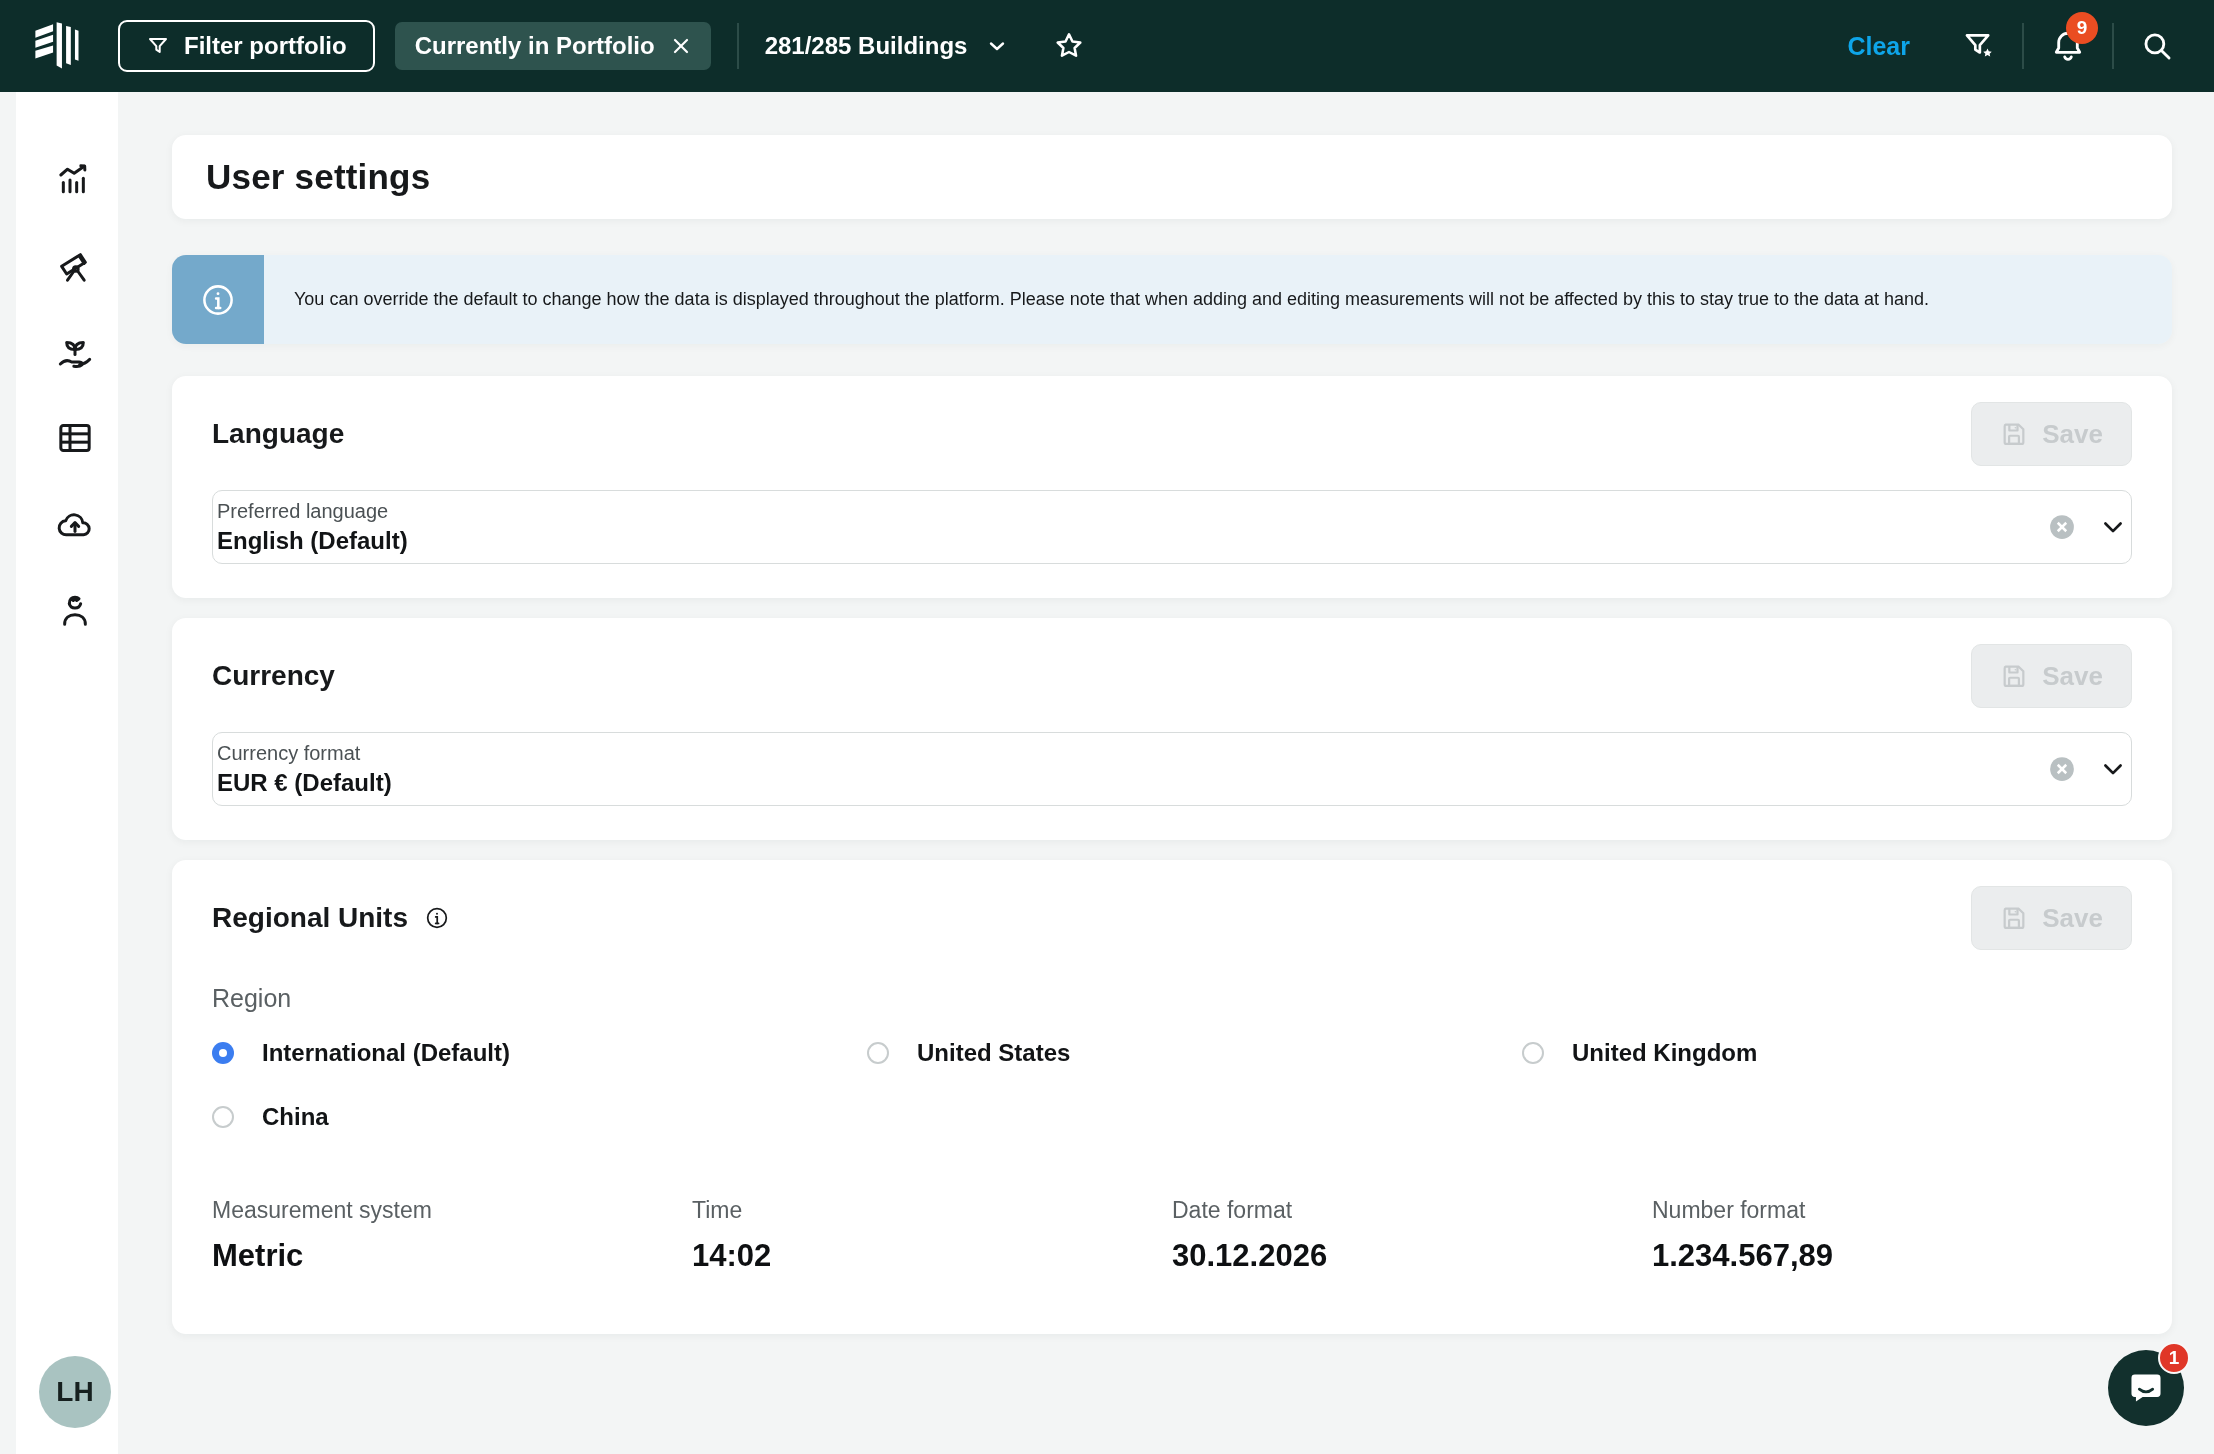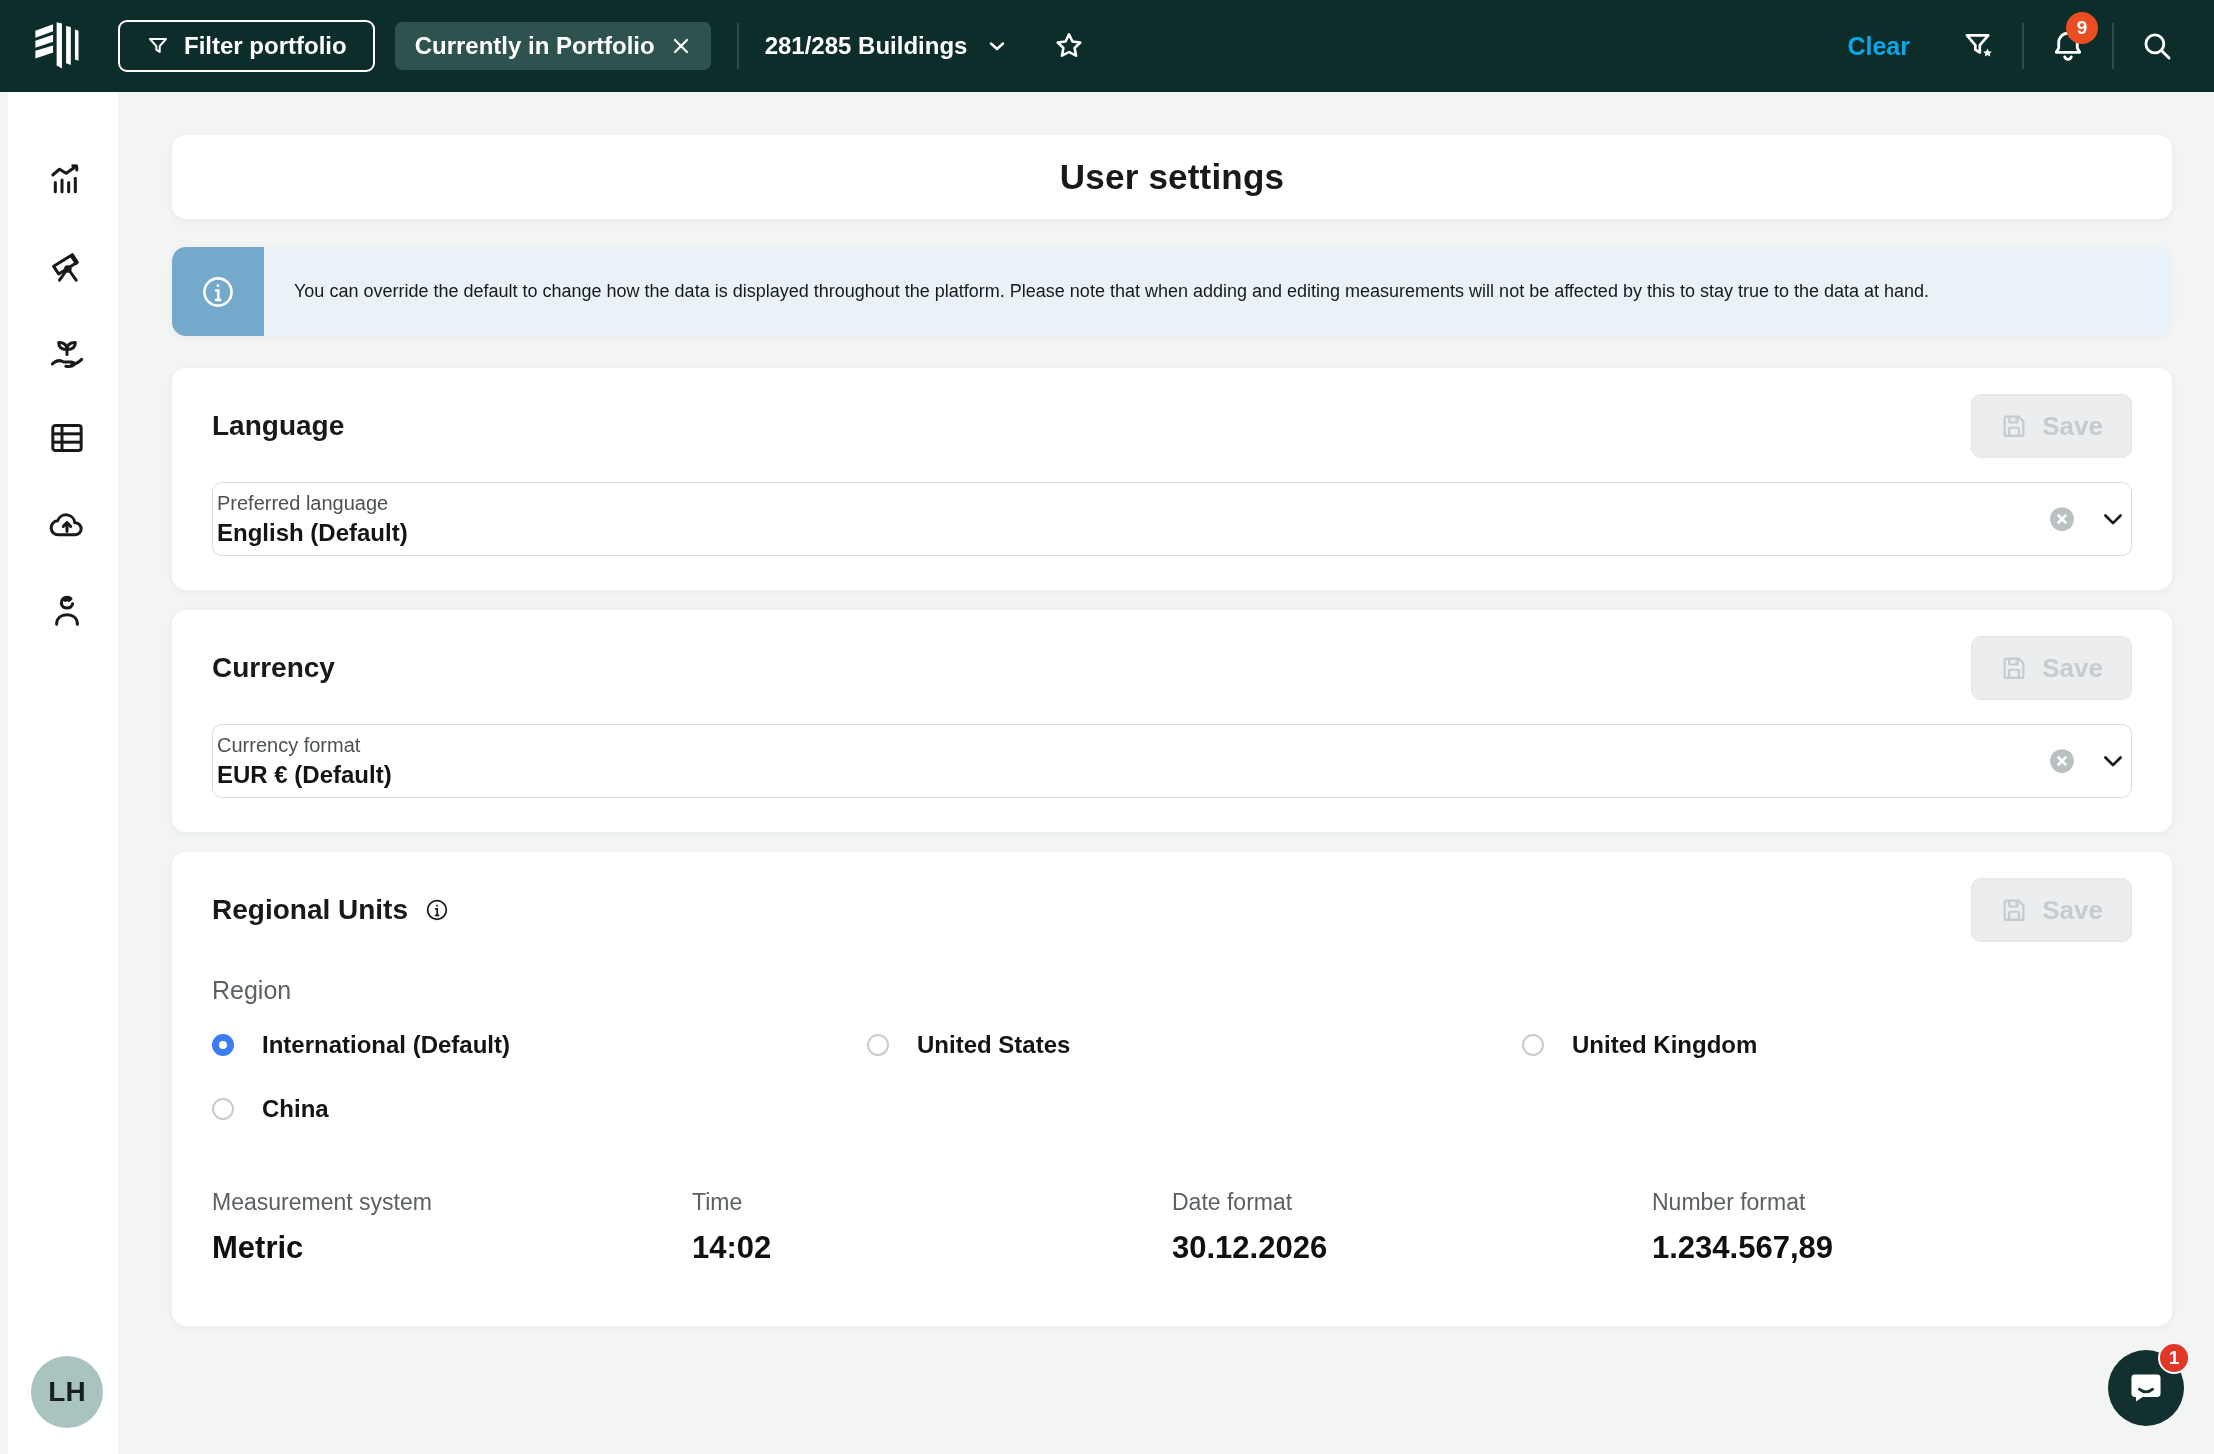--- a/index.html
+++ b/index.html
@@ -19,34 +19,34 @@
   .buildings { display:flex; align-items:center; gap:18px; color:#fff; font-size:24px; font-weight:700; cursor:pointer; }
   .tb-star { margin-left:44px; display:flex; cursor:pointer; }
   .tb-spacer { flex:1; }
   .tb-clear { color:#0ea5e9; font-size:25px; font-weight:700; margin-right:52px; cursor:pointer; }
   .tb-icon { display:flex; align-items:center; cursor:pointer; }
   .bell-wrap { position:relative; display:flex; }
   .bell-badge { position:absolute; top:-16px; right:-12px; min-width:32px; height:32px; border-radius:16px;
                 background:#ea4d22; color:#fff; font-size:19px; font-weight:700; display:flex; align-items:center; justify-content:center; }
 
   
-  .sidebar { position:absolute; top:92px; left:8px; bottom:0; width:118px; background:#ffffff;
+  .sidebar { position:absolute; top:92px; left:16px; bottom:0; width:118px; background:#ffffff;
              border-right:1px solid #e4e8e7; display:flex; flex-direction:column; align-items:center; padding-top:68px; }
   .side-icon { width:40px; height:40px; display:flex; align-items:center; justify-content:center;
                margin-bottom:46px; cursor:pointer; color:#17191b; }
   .avatar { position:absolute; bottom:26px; left:23px; width:72px; height:72px; border-radius:50%;
             background:#a9c3c1; display:flex; align-items:center; justify-content:center;
             font-size:28px; font-weight:700; color:#16201f; cursor:pointer; }
 
   
   .main { position:absolute; top:92px; left:118px; right:0; bottom:0; background:#f3f5f5; overflow:hidden; }
   .content { width:2000px; margin:43px auto 0 54px; }
   .card { background:#fff; border-radius:14px; box-shadow:0 2px 8px rgba(25,40,38,0.05); }
 
-  .title-card { padding:22px 34px; margin-bottom:28px;text-align:center; }
+  .title-card { padding:22px 34px; margin-bottom:36px; }
   .title-card h1 { font-size:35px; font-weight:800; letter-spacing:.2px; }
 
   .banner { display:flex; border-radius:14px; overflow:hidden; margin-bottom:32px; box-shadow:0 2px 8px rgba(25,40,38,0.04); }
   .banner-accent { width:92px; background:#74a9cb; display:flex; align-items:center; justify-content:center; flex:none; }
   .banner-body { background:#e9f2f8; flex:1; padding:26px 30px; font-size:18px; line-height:37px; color:#17191b; }
 
   .section { padding:26px 40px 34px; margin-bottom:20px; }
   .section-head { display:flex; align-items:center; justify-content:space-between; }
   .section-title { display:flex; align-items:center; gap:16px; font-size:28px; font-weight:800; }
   .save-btn { display:flex; align-items:center; gap:14px; background:#ebedee; border:1px solid #e2e5e5;

